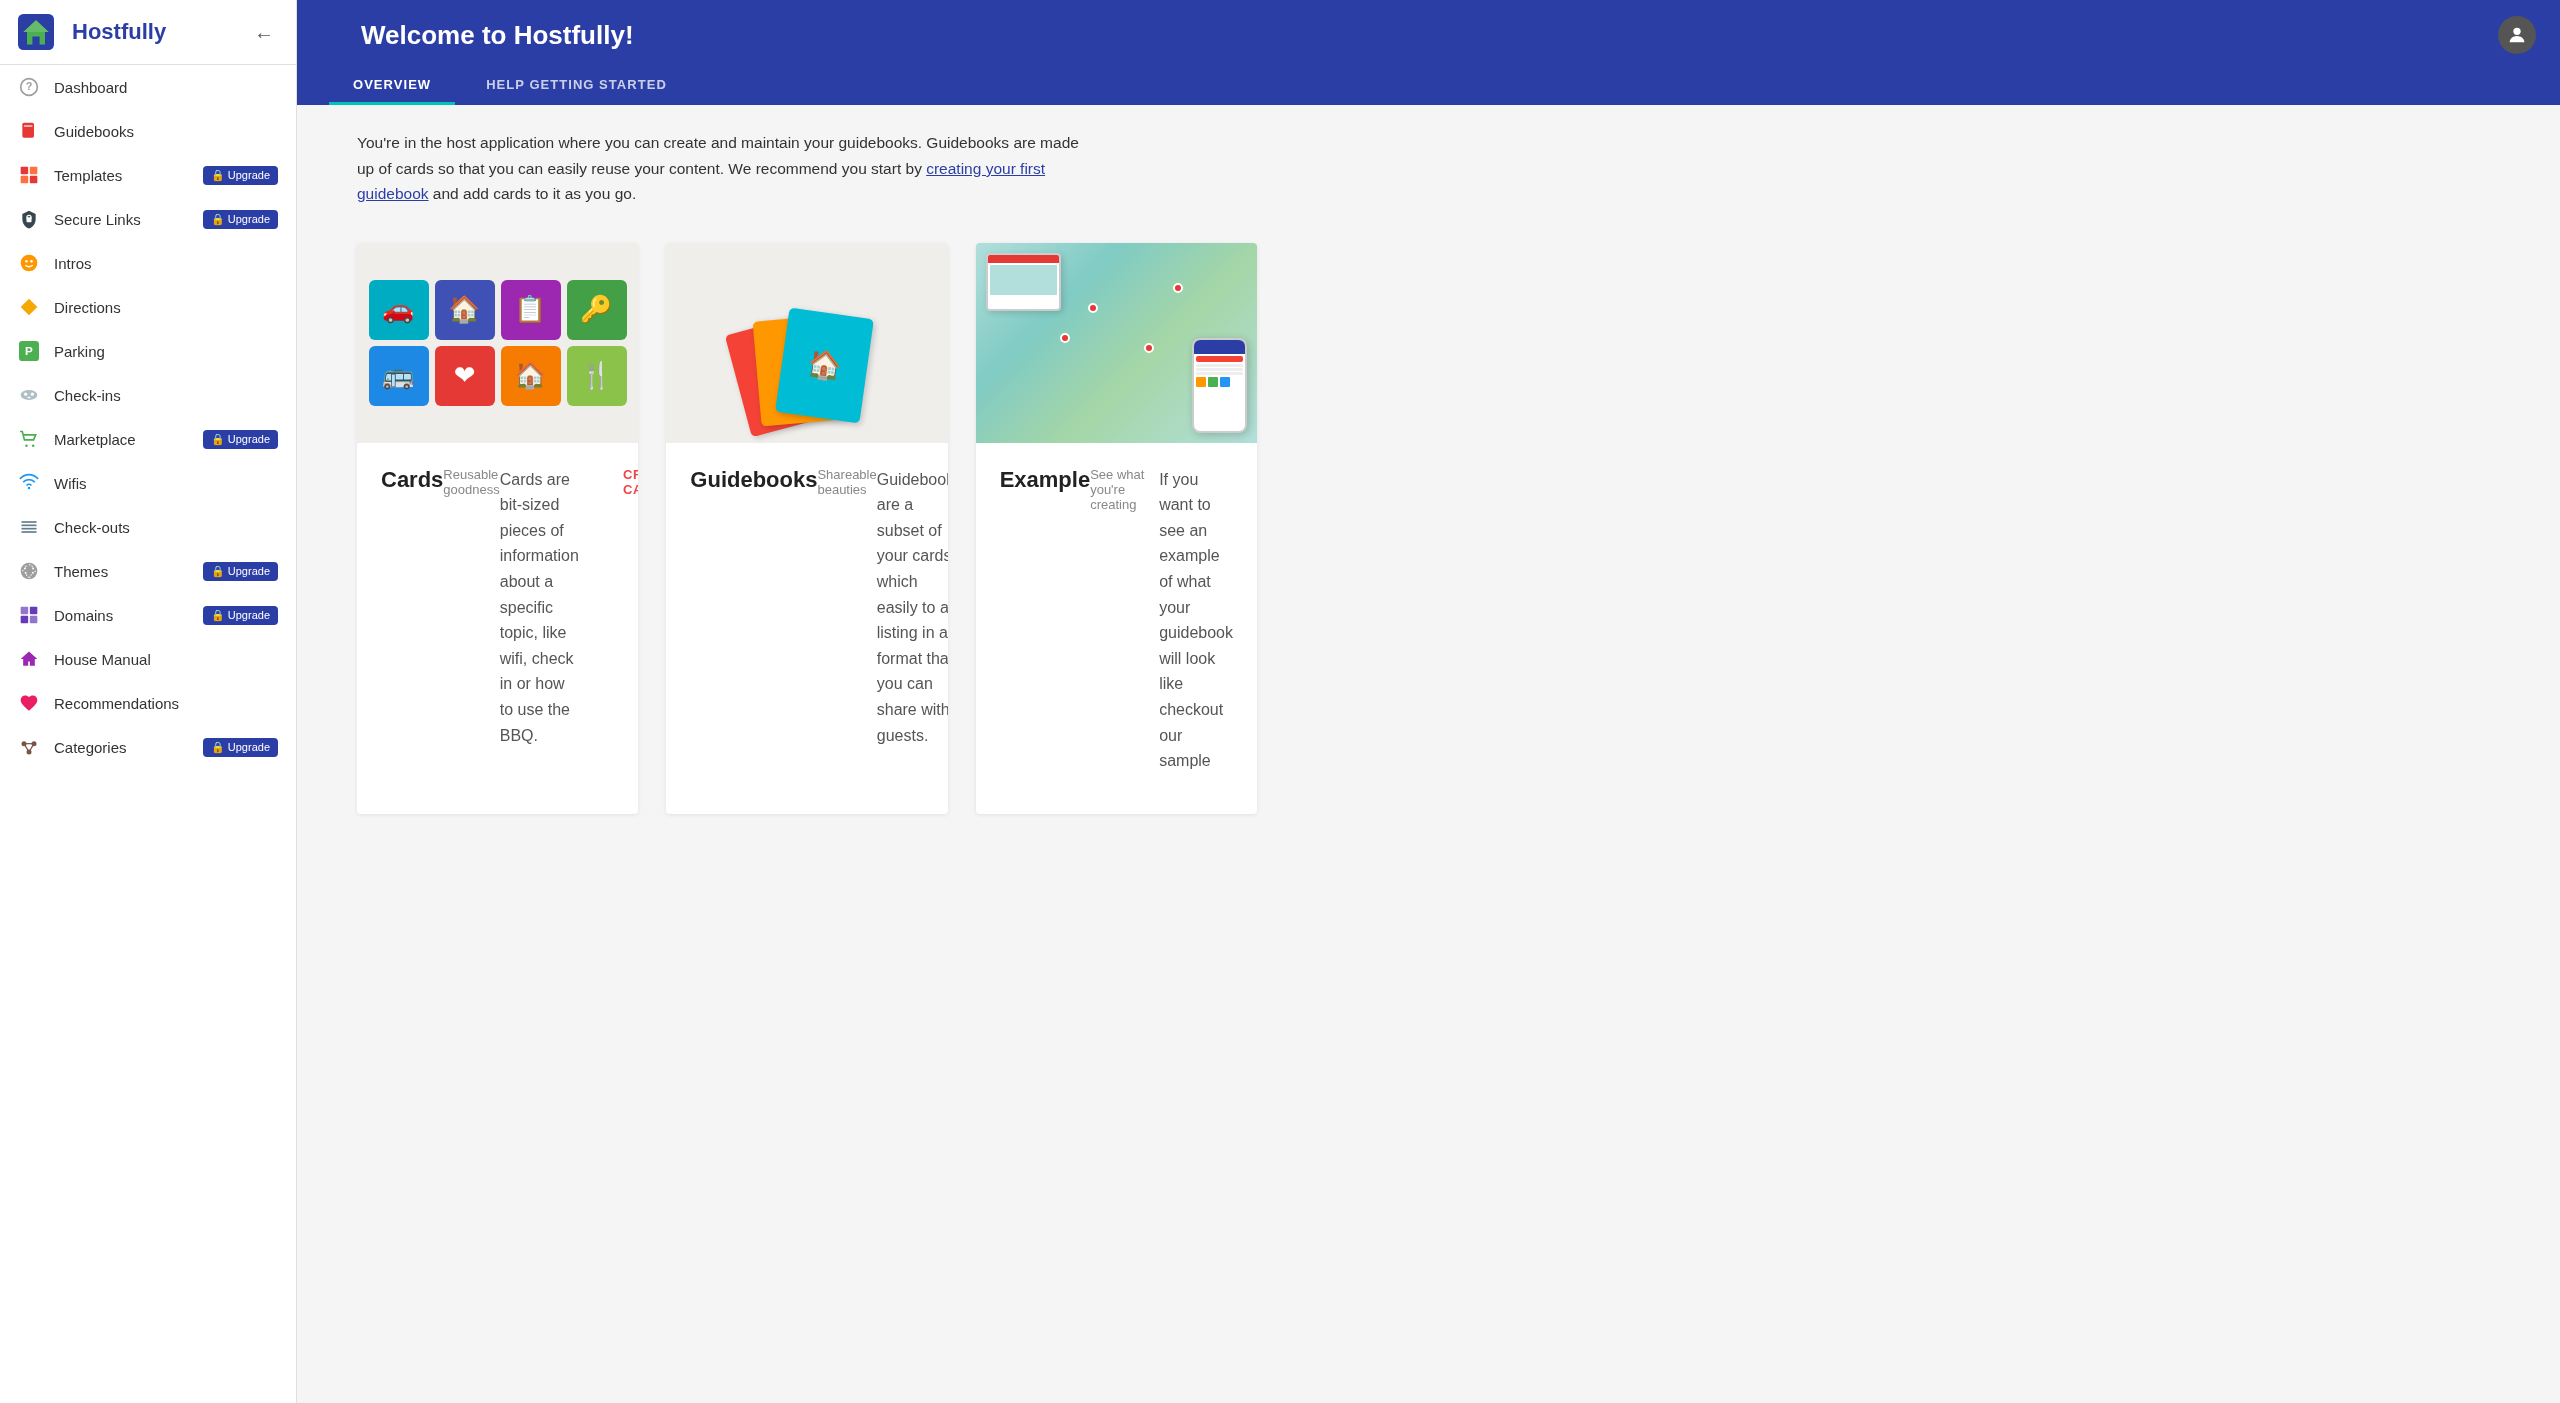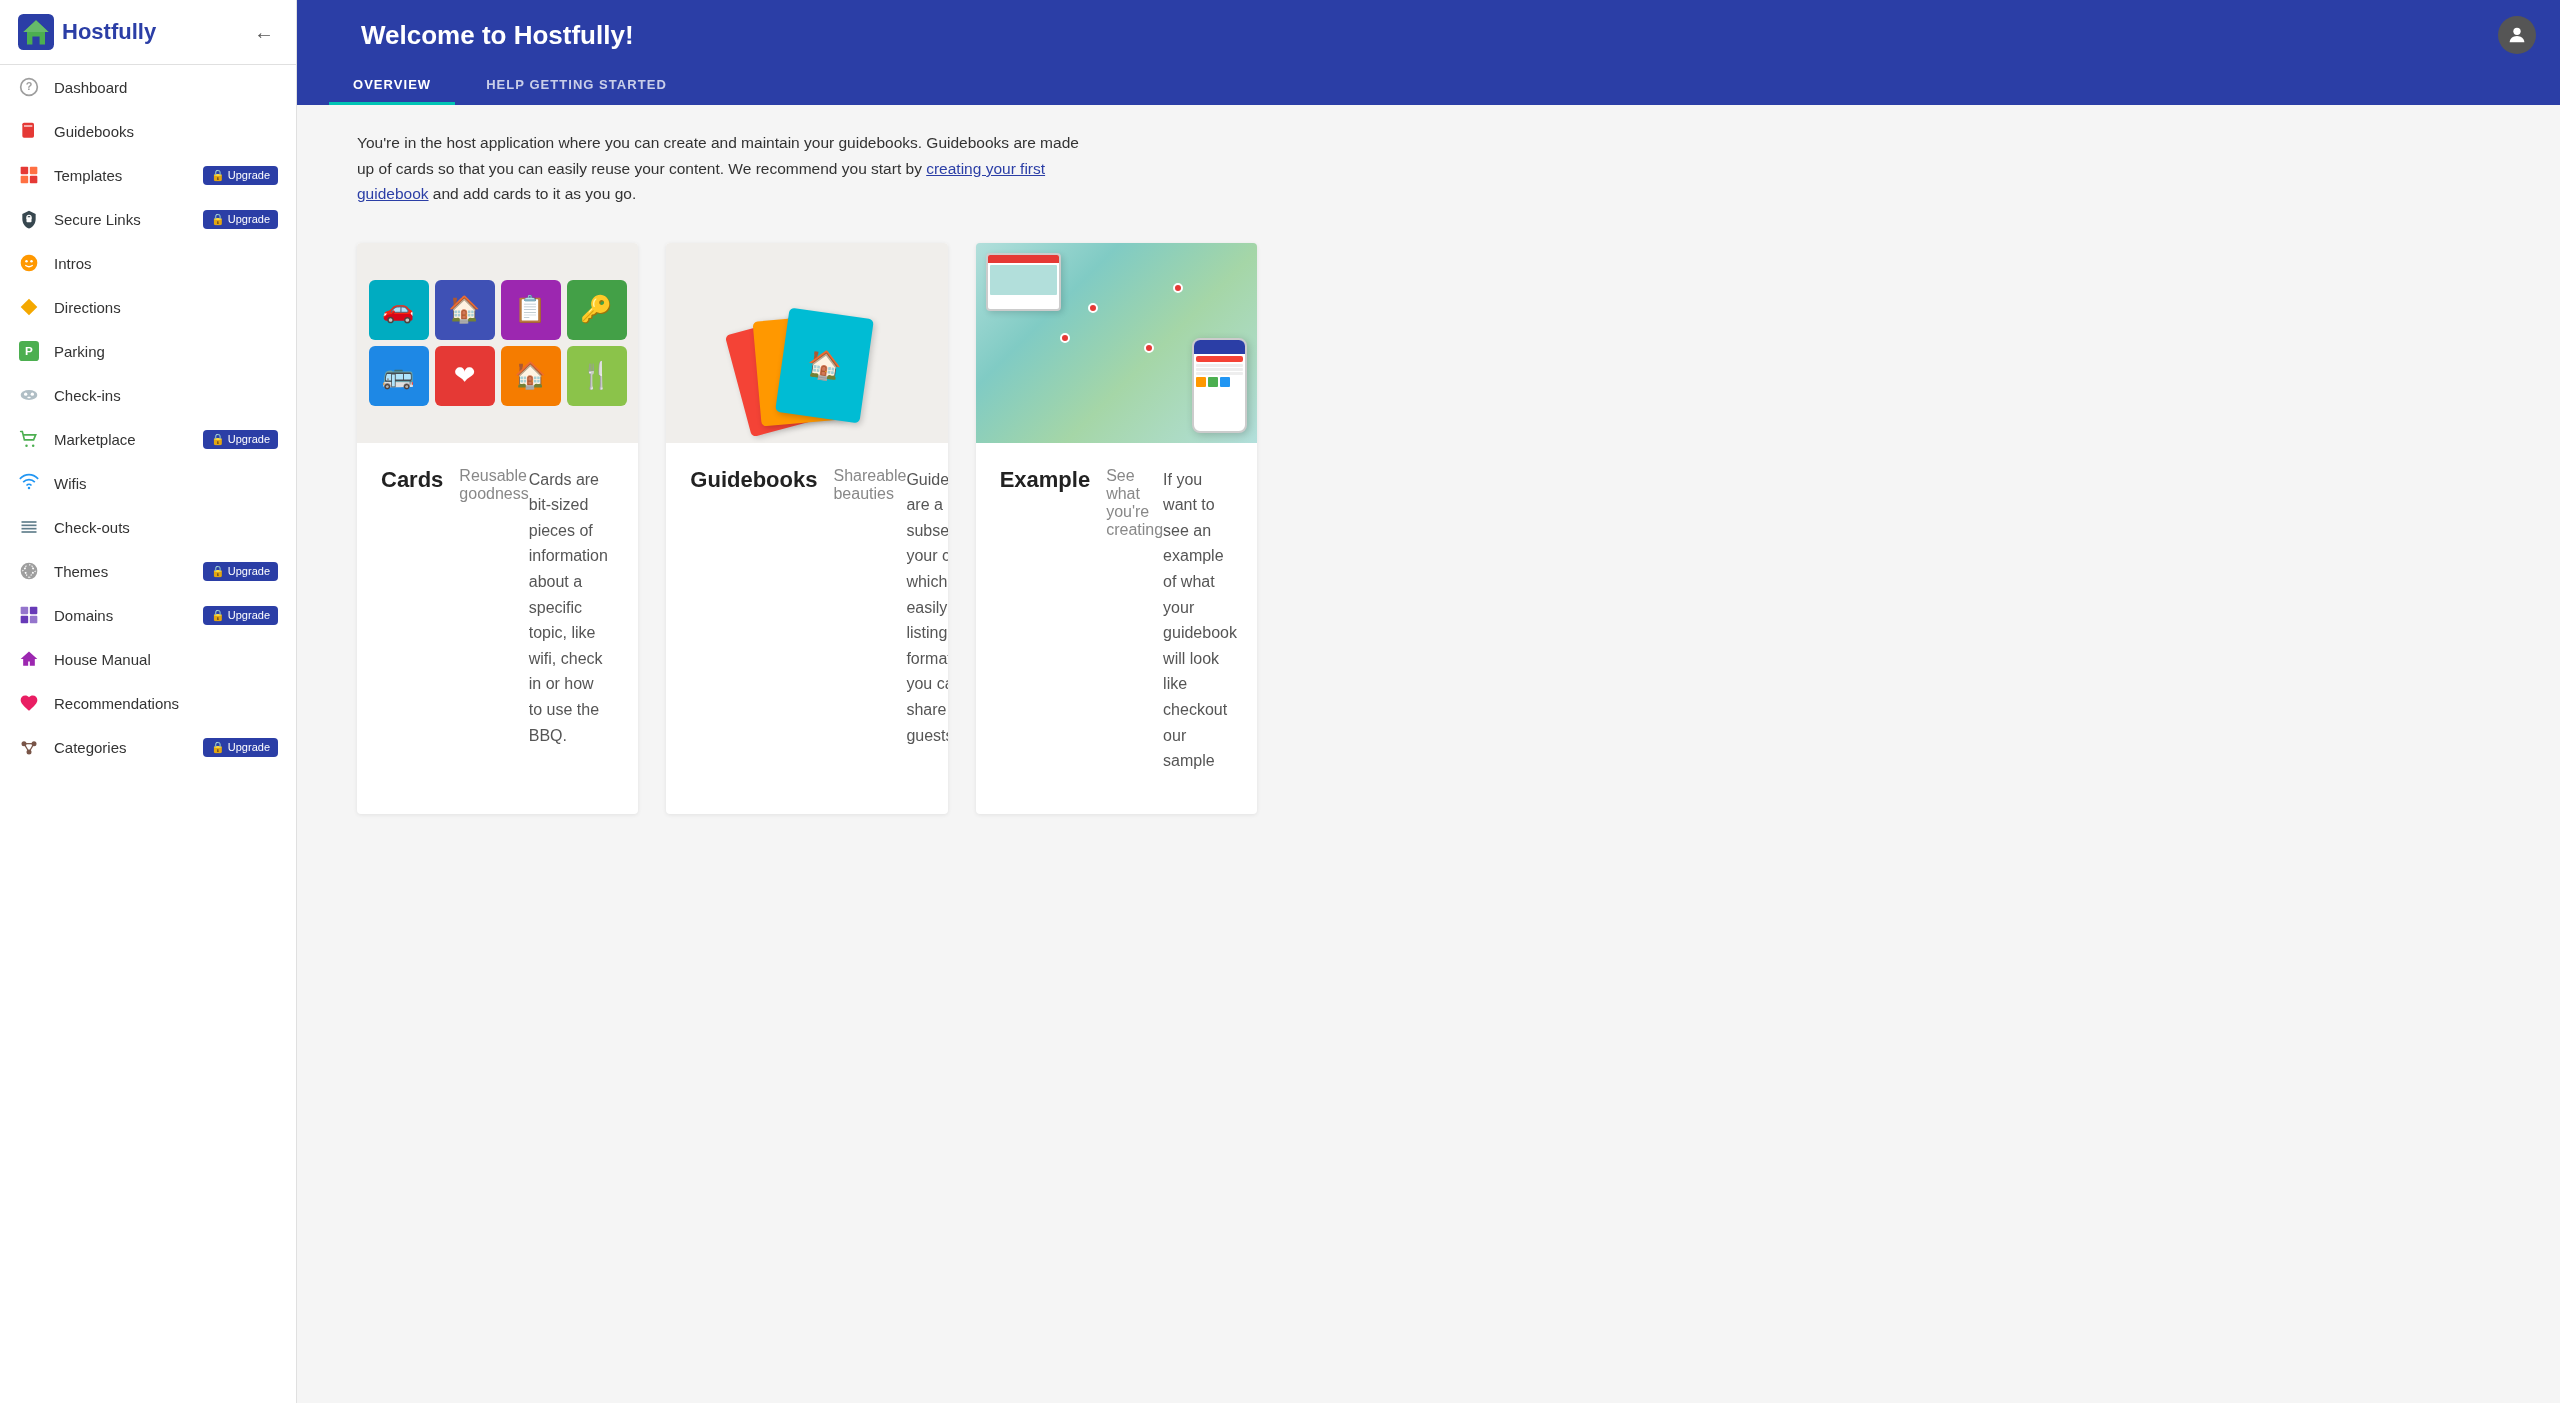--- a/index.html
+++ b/index.html
@@ -19,21 +19,21 @@
     #sidebar-header {
       display: flex;
       align-items: center;
       justify-content: space-between;
       padding: 14px 18px;
       border-bottom: 1px solid #e0e0e0;
     }
     .logo {
       display: flex;
       align-items: center;
-      gap: 8px;
+      gap: 18px;
     }
     .logo-icon {
       width: 36px;
       height: 36px;
     }
     .logo-text {
       font-size: 22px;
       font-weight: 700;
       color: #2b3ea6;
     }
@@ -174,24 +174,23 @@
       flex: 1;
       display: flex;
     }
     .card-title {
       font-size: 22px;
       font-weight: 600;
       color: #222;
       margin-bottom: 4px;
     }
     .card-subtitle {
-      font-size: 16px;
+      font-size: 13px;
       color: #888;
       margin-bottom: 16px;
-      margin-left: 16px;
     }
     .card-desc {
       font-size: 16px;
       color: #555;
       line-height: 1.6;
       flex: 1;
       margin-bottom: 20px;
     }
     .card-action {
       color: #ef4444;

